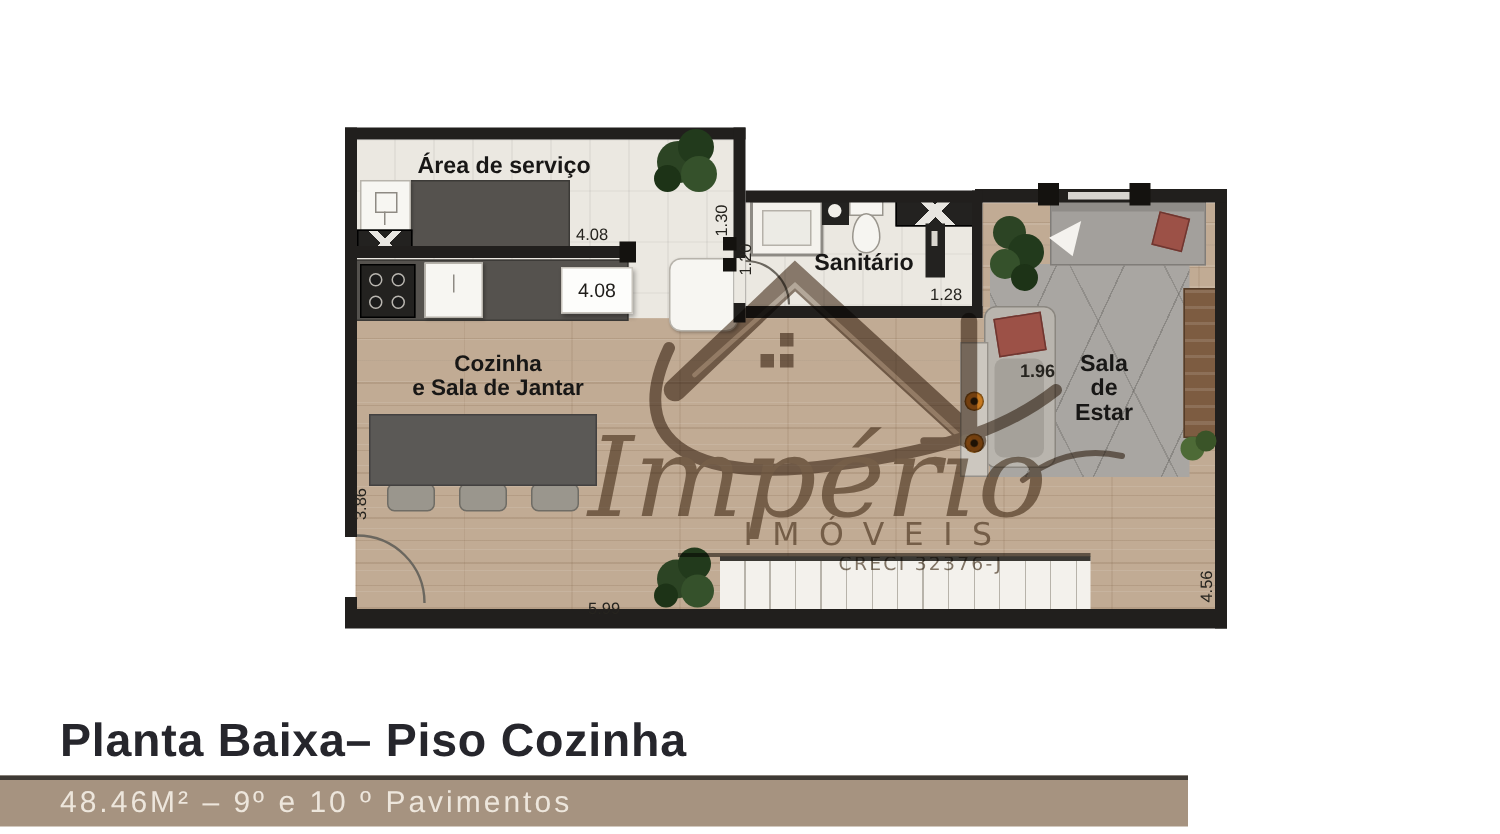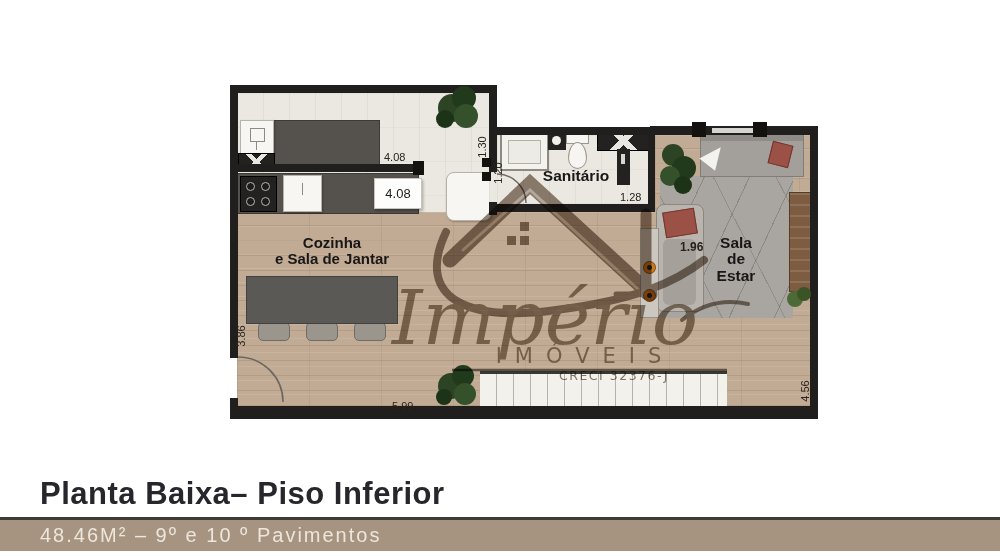--- a/index.html
+++ b/index.html
@@ -50,21 +50,21 @@
   
   .room-label{color:#181716;font-weight:bold;text-align:center;z-index:40;line-height:1.05;}
   .dim{color:#26241f;font-size:11px;z-index:40;white-space:nowrap;}
   .dim.vert{transform:rotate(-90deg);transform-origin:center;}
   .dim-chip{background:#fdfdfb;border:1px solid #c9c5bd;box-shadow:1px 2px 3px rgba(0,0,0,.3);
     display:flex;align-items:center;justify-content:center;font-size:13px;color:#1e1c19;z-index:16;}
   
   #watermark{z-index:60;mix-blend-mode:multiply;opacity:.82;pointer-events:none;}
   
   #footer-title{left:40px;top:476px;font-size:31px;font-weight:bold;color:#26262c;letter-spacing:.5px;z-index:70;}
-  #footer-bar{left:0;top:517px;width:1000px;height:31px;background:#a69380;border-top:3px solid #3e3a35;z-index:70;}
+  #footer-bar{left:0;top:517px;width:792px;height:31px;background:#a69380;border-top:3px solid #3e3a35;z-index:70;}
   #footer-bar .bar-text{position:absolute;top:4px;font-size:20px;color:#ede6dc;letter-spacing:2px;}
   
   .svglayer{position:absolute;left:0;top:0;z-index:33;pointer-events:none;}
 </style>
 </head>
 <body>
 
 <div id="stage">
 
   <div class="abs floor-cream" style="left:237px;top:93px;width:253px;height:119px;"></div>
@@ -166,20 +166,21 @@
   <div class="abs wall" style="left:497px;top:127px;width:158px;height:8px;"></div>
   <div class="abs wall" style="left:497px;top:204px;width:158px;height:8px;"></div>
   <div class="abs wall" style="left:648px;top:127px;width:7px;height:85px;"></div>
   <div class="abs wallgap floor-cream" style="left:489px;top:172px;width:8px;height:30px;"></div>
 
   <svg class="svglayer" width="1000" height="556" viewBox="0 0 1000 556">
     <path d="M 238 357 A 45 45 0 0 1 283 402" fill="none" stroke="#6b675f" stroke-width="1.6"></path>
     <path d="M 497 174 A 29 29 0 0 1 526 203" fill="none" stroke="#6b675f" stroke-width="1.4"></path>
   </svg>
 
+  <div class="abs room-label" style="left:256px;top:103px;width:160px;font-size:15.5px;">Área de serviço</div>
   <div class="abs room-label" style="left:516px;top:168px;width:120px;font-size:15.5px;">Sanitário</div>
   <div class="abs room-label" style="left:252px;top:235px;width:160px;font-size:15px;">
     <div>Cozinha</div>
     <div>e Sala de Jantar</div>
   </div>
   <div class="abs room-label" style="left:696px;top:235px;width:80px;font-size:15.5px;">
     <div>Sala</div>
     <div>de</div>
     <div>Estar</div>
   </div>
@@ -206,18 +207,18 @@
       <rect x="520" y="222" width="9" height="9"></rect>
       <rect x="507" y="236" width="9" height="9"></rect>
       <rect x="520" y="236" width="9" height="9"></rect>
     </g>
     <text x="392" y="344" font-family="DejaVu Serif, serif" font-style="italic" font-size="74" fill="#84735f" textLength="306" lengthAdjust="spacingAndGlyphs">Império</text>
     <text x="585" y="363" text-anchor="middle" font-family="DejaVu Sans, sans-serif" font-size="21" letter-spacing="13" fill="#84735f">IMÓVEIS</text>
     <path d="M 452 370 L 727 370" stroke="#474038" stroke-width="2.6" opacity="0.85"></path>
     <text x="614" y="380" text-anchor="middle" font-family="DejaVu Sans, sans-serif" font-size="12.5" letter-spacing="1.5" fill="#6b5c4b">CRECI 32376-J</text>
   </svg>
 
-  <div class="abs" id="footer-title">Planta Baixa– Piso Inferior</div>
+  <div class="abs" id="footer-title">Planta Baixa– Piso Cozinha</div>
   <div class="abs" id="footer-bar">
     <span class="bar-text" style="left:40px;">48.46M² – 9º e 10 º Pavimentos</span>
   </div>
 
 </div>
 
 </body></html>

